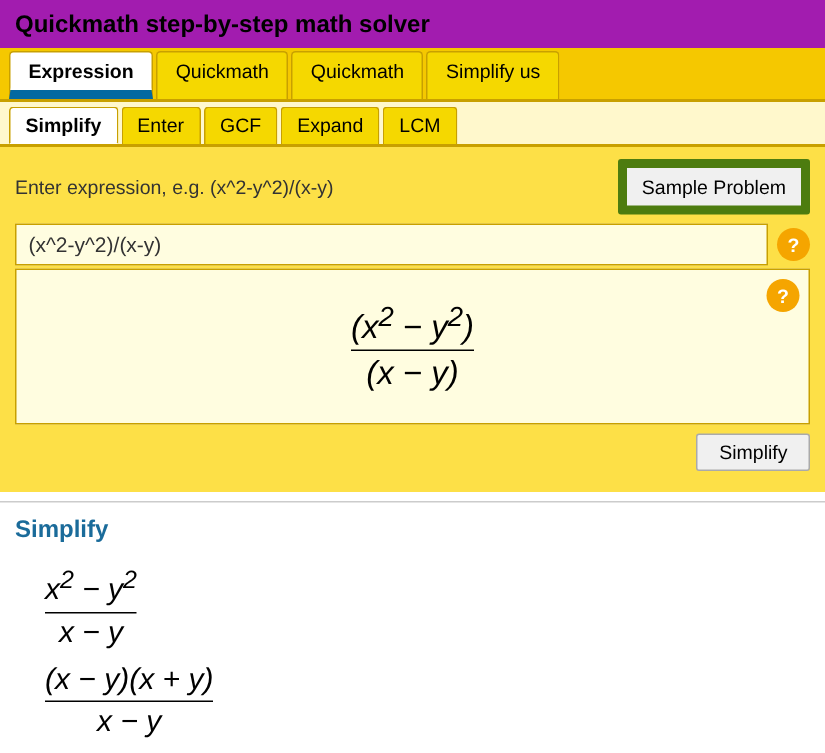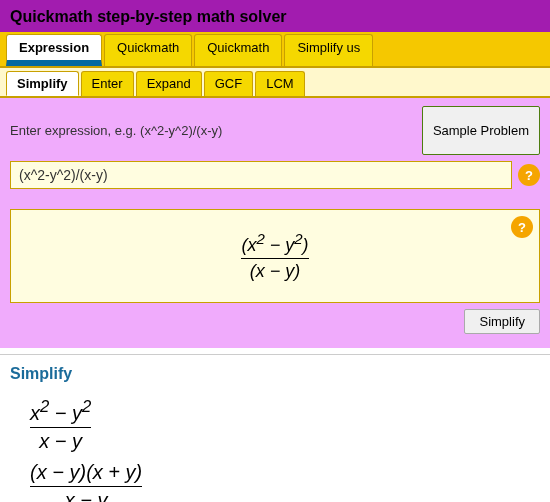--- a/index.html
+++ b/index.html
@@ -66,52 +66,52 @@
 
     .sub-tab.active {
       background: #fff;
       font-weight: bold;
       border-bottom: 1px solid #fff;
     }
 
     
     .main {
       border-top: 2px solid #c8a000;
-      background: #f0abfc;
+      background: #fde047;
       padding: 8px 10px;
     }
 
     
     .expr-row {
       display: flex;
       align-items: center;
       justify-content: space-between;
       margin-bottom: 6px;
     }
 
     .expr-label {
       font-size: 13px;
       color: #333;
     }
 
     .sample-btn {
-      padding: 16px 10px;
-      border: 1px solid #4d7c0f;
+      padding: 5px 10px;
+      border: 6px solid #4d7c0f;
       background: #f0f0f0;
       cursor: pointer;
       font-size: 13px;
       border-radius: 2px;
     }
 
     
     .input-area {
       display: flex;
       align-items: center;
       gap: 6px;
-      margin-bottom: 20px;
+      margin-bottom: 2px;
     }
 
     .expr-input {
       flex: 1;
       padding: 5px 8px;
       border: 1px solid #c8a000;
       background: #fffde0;
       font-size: 14px;
       color: #333;
     }
@@ -159,21 +159,21 @@
       display: flex;
       align-items: center;
       justify-content: center;
     }
 
     
     .math-fraction {
       display: inline-block;
       text-align: center;
       font-style: italic;
-      font-size: 18px;
+      font-size: 22px;
       vertical-align: middle;
     }
 
     .math-fraction .numerator {
       display: block;
       border-bottom: 1.5px solid #000;
       padding-bottom: 2px;
       margin-bottom: 2px;
     }
 
@@ -244,22 +244,22 @@
 <div class="tab-row">
   <div class="tab active">Expression</div>
   <div class="tab">Quickmath</div>
   <div class="tab">Quickmath</div>
   <div class="tab">Simplify us</div>
 </div>
 
 <div class="sub-tab-row">
   <div class="sub-tab active">Simplify</div>
   <div class="sub-tab">Enter</div>
+  <div class="sub-tab">GCF</div>
   <div class="sub-tab">Expand</div>
-  <div class="sub-tab">GCF</div>
   <div class="sub-tab">LCM</div>
 </div>
 
 <div class="main">
 
   <div class="expr-row">
     <span class="expr-label">Enter expression, e.g. (x^2-y^2)/(x-y)</span>
     <button class="sample-btn">Sample Problem</button>
   </div>
 

